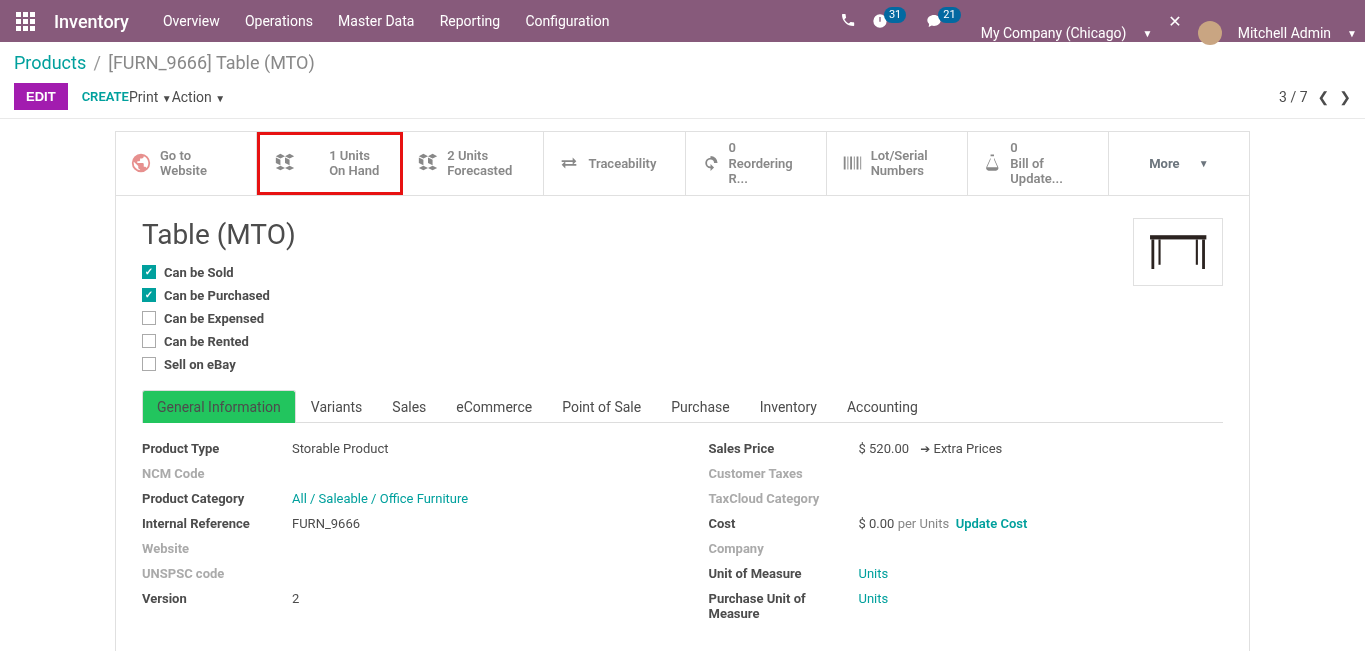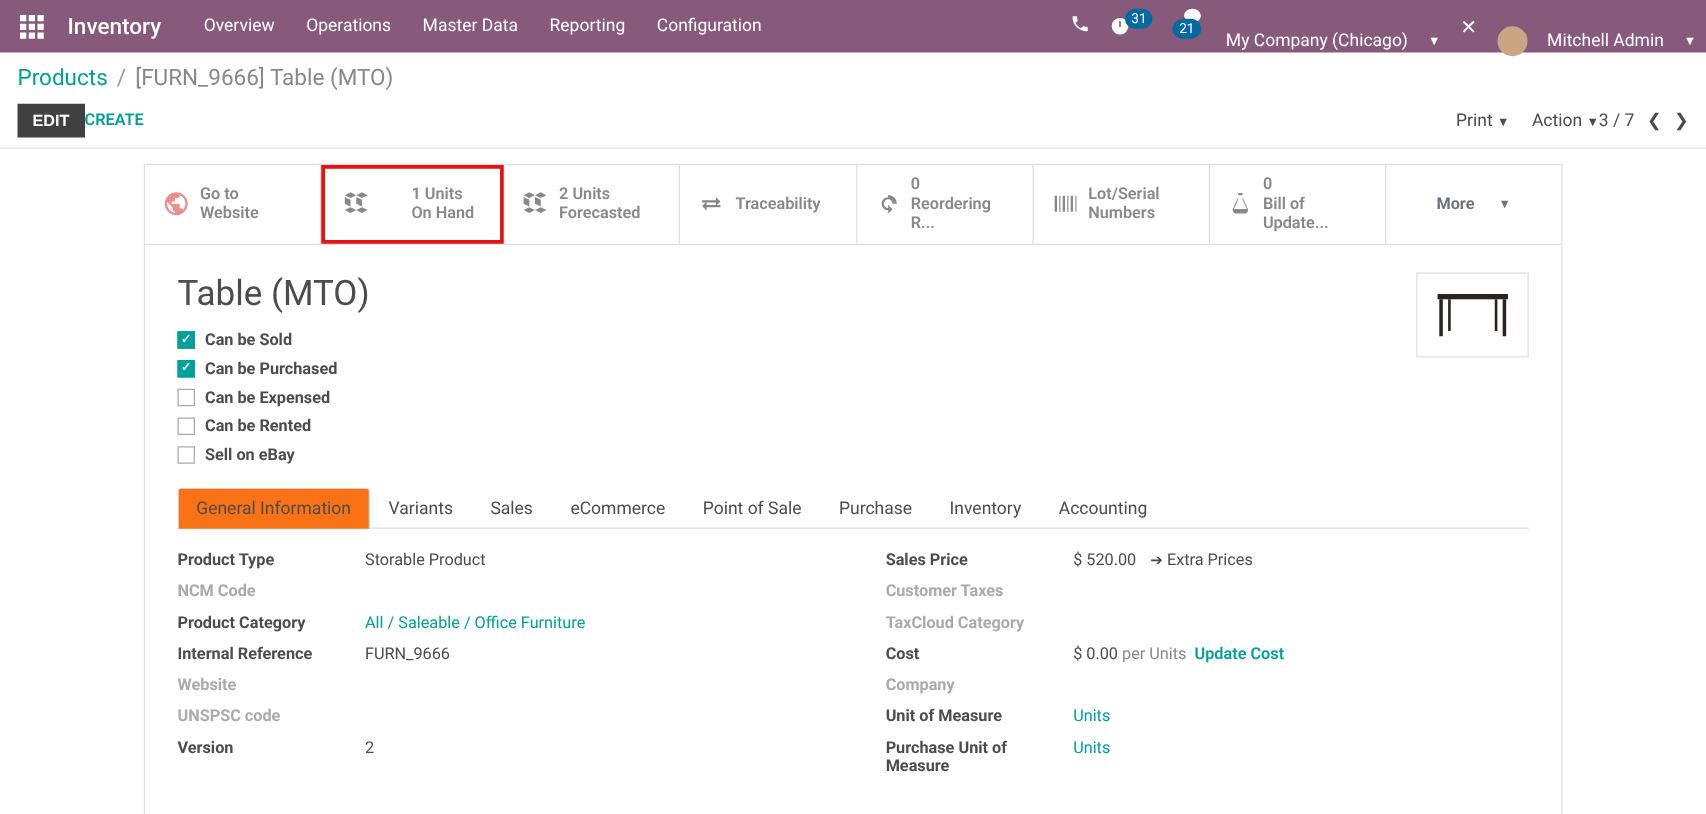--- a/index.html
+++ b/index.html
@@ -17,23 +17,23 @@
 .user { display: flex; align-items: center; gap: 16px; font-size: 14px; margin-top: 24px; }
 .avatar { width: 24px; height: 24px; border-radius: 50%; background: #c9a582; }
 .caret { font-size: 10px; }
 
 .breadcrumb-row { padding: 10px 14px 0; }
 .breadcrumb-row a { color: #00a09d; text-decoration: none; font-size: 18px; }
 .breadcrumb-row .sep { color: #999; margin: 0 4px; font-size: 18px; }
 .breadcrumb-row .current { color: #888; font-size: 18px; }
 
 .control-bar { display: flex; align-items: center; padding: 10px 14px 8px; border-bottom: 1px solid #e9e9e9; }
-.btn-edit { background: #404040; color: #fff; border: none; padding: 6px 12px; font-size: 13px; font-weight: 600; cursor: pointer; }
+.btn-edit { background: #a21caf; color: #fff; border: none; padding: 6px 12px; font-size: 13px; font-weight: 600; cursor: pointer; margin-right: 14px; }
 .btn-create { color: #00a09d; font-weight: 600; font-size: 13px; cursor: pointer; }
-.center-actions { flex: 1; display: flex; justify-content: flex-end; gap: 18px; }
+.center-actions { flex: 1; display: flex; justify-content: flex-start; }
 .dropdown-btn { color: #4c4c4c; cursor: pointer; font-size: 14px; }
 .pager { display: flex; align-items: center; gap: 10px; font-size: 14px; }
 .pager-arrow { color: #4c4c4c; cursor: pointer; }
 
 .form-sheet { max-width: 1135px; margin: 12px auto 0; border: 1px solid #e0e0e0; background: #fff; padding: 0; }
 .stat-buttons { display: flex; border-bottom: 1px solid #e0e0e0; }
 .stat-btn { flex: 1; border-right: 1px solid #e0e0e0; padding: 8px 14px; display: flex; align-items: center; gap: 8px; cursor: pointer; color: #6c757d; min-height: 42px; }
 .stat-btn:last-child { border-right: none; font-weight: bold; }
 .stat-btn.highlight { border: 3px solid #e71111; gap: 33px; }
 .stat-icon { width: 22px; height: 22px; fill: #888; }
@@ -49,21 +49,21 @@
 .prod-img { width: 90px; height: 68px; border: 1px solid #e0e0e0; display:flex; align-items:center; justify-content:center;}
 .prod-img svg { width: 80%; height: 80%; }
 .check-list { margin-bottom: 18px; }
 .check-item { display: flex; align-items: center; gap: 8px; margin-bottom: 8px; font-weight: 700; color: #4c4c4c; font-size: 13px;}
 .cbx { width: 14px; height: 14px; border: 1px solid #aaa; display: inline-flex; align-items: center; justify-content: center; }
 .cbx.checked { background: #00a09d; border-color: #00a09d; }
 .cbx.checked::after { content: "✓"; color: #fff; font-size: 10px; line-height: 1; }
 
 .tabs { border-bottom: 1px solid #ddd; display: flex; }
 .tab { padding: 8px 14px; border: 1px solid transparent; border-bottom: none; margin-bottom: -1px; color: #4c4c4c; cursor: pointer; font-size: 14px;}
-.tab.active { border-color: #ddd; background: #f97316; border-radius: 3px 3px 0 0;}
+.tab.active { border-color: #ddd; background: #22c55e; border-radius: 3px 3px 0 0;}
 .tab-content { padding: 18px 0 0; display: flex; gap: 52px; }
 .col { flex: 1; }
 .field-row { display: flex; margin-bottom: 10px; }
 .field-label { width: 150px; font-weight: 700; color: #4c4c4c; font-size: 13px; }
 .field-label.muted { color: #aaa; }
 .field-val { flex: 1; font-size: 13px; }
 .field-val a { color: #00a09d; text-decoration: none; }
 .link-accent { color: #00a09d; font-weight: 600; cursor: pointer; }
 .extra-link { color: #4c4c4c; font-size: 13px; margin-left: 8px; }
 .arrow-small { font-size: 12px; }
@@ -95,21 +95,21 @@
   <div class="right-nav">
     <span><svg class="ic" viewBox="0 0 24 24" fill="#fff">
           <path d="M6.6 10.8c1.4 2.8 3.8 5.1 6.6 6.6l2.2-2.2c.3-.3.7-.4 1.1-.3 1.2.4 2.5.6 3.8.6.6 0 1 .4 1 1V20c0 .6-.4 1-1 1C10.6 21 3 13.4 3 4c0-.6.4-1 1-1h3.5c.6 0 1 .4 1 1 0 1.3.2 2.6.6 3.8.1.4 0 .8-.3 1.1L6.6 10.8z"></path>
         </svg></span>
     <span style="display:flex;align-items:center;">
         <svg class="ic" viewBox="0 0 24 24" fill="#fff">
           <path d="M12 2a10 10 0 100 20 10 10 0 000-20zm1 11h-2V6h2v7z"></path>
         </svg>
         <span class="badge">31</span>
       </span>
-    <span style="display:flex;align-items:center;flex-direction:column;">
+    <span style="display:flex;align-items:center;">
         <svg class="ic" viewBox="0 0 24 24" fill="#fff">
           <path d="M12 3C6.5 3 2 6.6 2 11c0 2.1 1 4 2.7 5.4L4 21l4.6-2.1c1.1.3 2.2.5 3.4.5 5.5 0 10-3.6 10-8S17.5 3 12 3z"></path>
         </svg>
         <span class="badge">21</span>
       </span>
     <div class="user">
         <span>My Company (Chicago)</span> 
         <span class="caret">▼</span>
       </div>
     <span style="font-size:16px;cursor:pointer;">✕</span>

